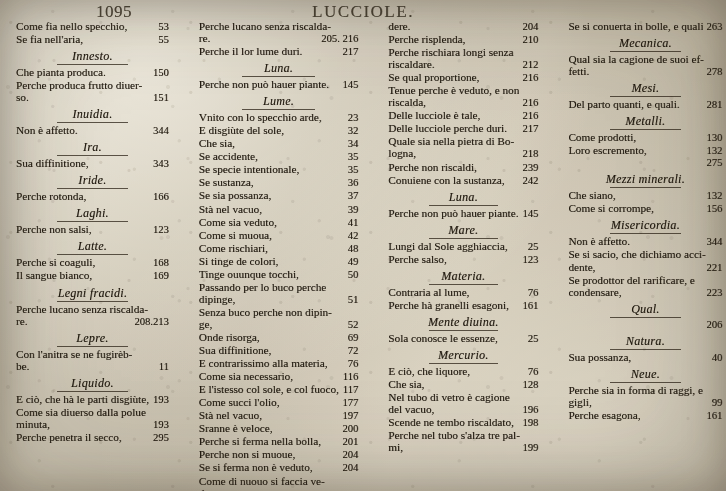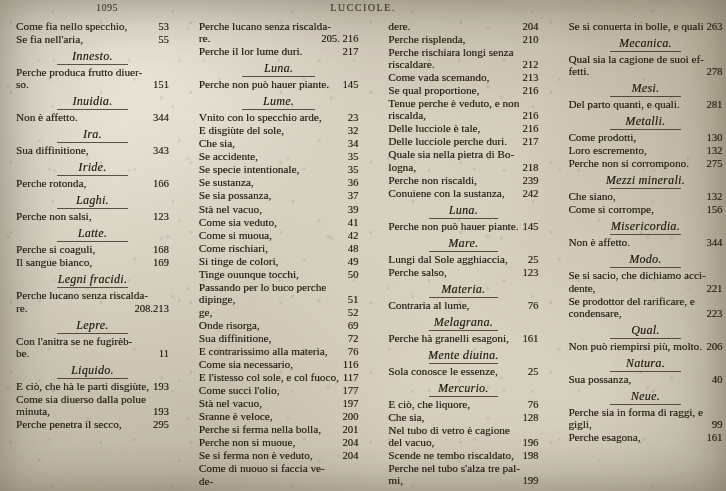--- a/index.html
+++ b/index.html
@@ -49,21 +49,21 @@
       inset 0 0 40px rgba(60,50,34,0.35),
       inset 0 0 110px rgba(60,50,34,0.22);
   }
   
   .runhead {
     position: absolute;
     top: 2px;
     left: 0;
     width: 726px;
     text-align: center;
-    font-size: 10px;
+    font-size: 17px;
     font-variant: small-caps;
     letter-spacing: 1.5px;
     color: #2c2519;
     opacity: 0.82;
   }
   .runhead .folio-left {
     position: absolute;
     left: 96px;
     top: 0;
     letter-spacing: 0.5px;
@@ -150,20 +150,25 @@
           <span class="dots"></span>
           <span class="pg">53</span>
         </div>
         <div class="entry inkish">
           <span class="txt">Se fia nell'aria,</span>
           <span class="dots"></span>
           <span class="pg">55</span>
         </div>
         <div class="head inkish"><span>Innesto.</span><span class="rule"></span></div>
         <div class="entry inkish">
+          <span class="txt">Che pianta produca.</span>
+          <span class="dots"></span>
+          <span class="pg">150</span>
+        </div>
+        <div class="entry inkish">
           <span class="txt">Perche produca frutto diuer-</span>
           <span class="dots"></span>
           <span class="pg"></span>
         </div>
         <div class="entry inkish cont">
           <span class="txt">so.</span>
           <span class="dots"></span>
           <span class="pg">151</span>
         </div>
         <div class="head inkish"><span>Inuidia.</span><span class="rule"></span></div>
@@ -336,20 +341,25 @@
         <div class="entry inkish">
           <span class="txt">Passando per lo buco perche</span>
           <span class="dots"></span>
           <span class="pg"></span>
         </div>
         <div class="entry inkish cont">
           <span class="txt">dipinge,</span>
           <span class="dots"></span>
           <span class="pg">51</span>
         </div>
+        <div class="entry inkish">
+          <span class="txt">Senza buco perche non dipin-</span>
+          <span class="dots"></span>
+          <span class="pg"></span>
+        </div>
         <div class="entry inkish cont">
           <span class="txt">ge,</span>
           <span class="dots"></span>
           <span class="pg">52</span>
         </div>
         <div class="entry inkish">
           <span class="txt">Onde risorga,</span>
           <span class="dots"></span>
           <span class="pg">69</span>
         </div>
@@ -429,25 +439,20 @@
           <span class="txt">Perche rischiara longi senza</span>
           <span class="dots"></span>
           <span class="pg"></span>
         </div>
         <div class="entry inkish cont">
           <span class="txt">riscaldare.</span>
           <span class="dots"></span>
           <span class="pg">212</span>
         </div>
         <div class="entry inkish">
-          <span class="txt">Come vada scemando,</span>
-          <span class="dots"></span>
-          <span class="pg">213</span>
-        </div>
-        <div class="entry inkish">
           <span class="txt">Se qual proportione,</span>
           <span class="dots"></span>
           <span class="pg">216</span>
         </div>
         <div class="entry inkish">
           <span class="txt">Tenue perche è veduto, e non</span>
           <span class="dots"></span>
           <span class="pg"></span>
         </div>
         <div class="entry inkish cont">
@@ -501,21 +506,20 @@
           <span class="txt">Perche salso,</span>
           <span class="dots"></span>
           <span class="pg">123</span>
         </div>
         <div class="head inkish"><span>Materia.</span><span class="rule"></span></div>
         <div class="entry inkish">
           <span class="txt">Contraria al lume,</span>
           <span class="dots"></span>
           <span class="pg">76</span>
         </div>
-        <div class="head inkish"><span>Melagrana.</span><span class="rule"></span></div>
         <div class="entry inkish">
           <span class="txt">Perche hà granelli esagoni,</span>
           <span class="dots"></span>
           <span class="pg">161</span>
         </div>
         <div class="head inkish"><span>Mente diuina.</span><span class="rule"></span></div>
         <div class="entry inkish">
           <span class="txt">Sola conosce le essenze,</span>
           <span class="dots"></span>
           <span class="pg">25</span>
@@ -585,42 +589,40 @@
           <span class="txt">Come prodotti,</span>
           <span class="dots"></span>
           <span class="pg">130</span>
         </div>
         <div class="entry inkish">
           <span class="txt">Loro escremento,</span>
           <span class="dots"></span>
           <span class="pg">132</span>
         </div>
         <div class="entry inkish">
-          <span class="txt">Perche non si corrompono.</span>
           <span class="dots"></span>
           <span class="pg">275</span>
         </div>
         <div class="head inkish"><span>Mezzi minerali.</span><span class="rule"></span></div>
         <div class="entry inkish">
           <span class="txt">Che siano,</span>
           <span class="dots"></span>
           <span class="pg">132</span>
         </div>
         <div class="entry inkish">
           <span class="txt">Come si corrompe,</span>
           <span class="dots"></span>
           <span class="pg">156</span>
         </div>
         <div class="head inkish"><span>Misericordia.</span><span class="rule"></span></div>
         <div class="entry inkish">
           <span class="txt">Non è affetto.</span>
           <span class="dots"></span>
           <span class="pg">344</span>
         </div>
-        <div class="head inkish"><span>Modo.</span><span class="rule"></span></div>
         <div class="entry inkish">
           <span class="txt">Se si sacio, che dichiamo acci-</span>
           <span class="dots"></span>
           <span class="pg"></span>
         </div>
         <div class="entry inkish cont">
           <span class="txt">dente,</span>
           <span class="dots"></span>
           <span class="pg">221</span>
         </div>
@@ -629,21 +631,20 @@
           <span class="dots"></span>
           <span class="pg"></span>
         </div>
         <div class="entry inkish cont">
           <span class="txt">condensare,</span>
           <span class="dots"></span>
           <span class="pg">223</span>
         </div>
         <div class="head inkish"><span>Qual.</span><span class="rule"></span></div>
         <div class="entry inkish">
-          <span class="txt">Non può riempirsi più, molto.</span>
           <span class="dots"></span>
           <span class="pg">206</span>
         </div>
         <div class="head inkish"><span>Natura.</span><span class="rule"></span></div>
         <div class="entry inkish">
           <span class="txt">Sua possanza,</span>
           <span class="dots"></span>
           <span class="pg">40</span>
         </div>
         <div class="head inkish"><span>Neue.</span><span class="rule"></span></div>

